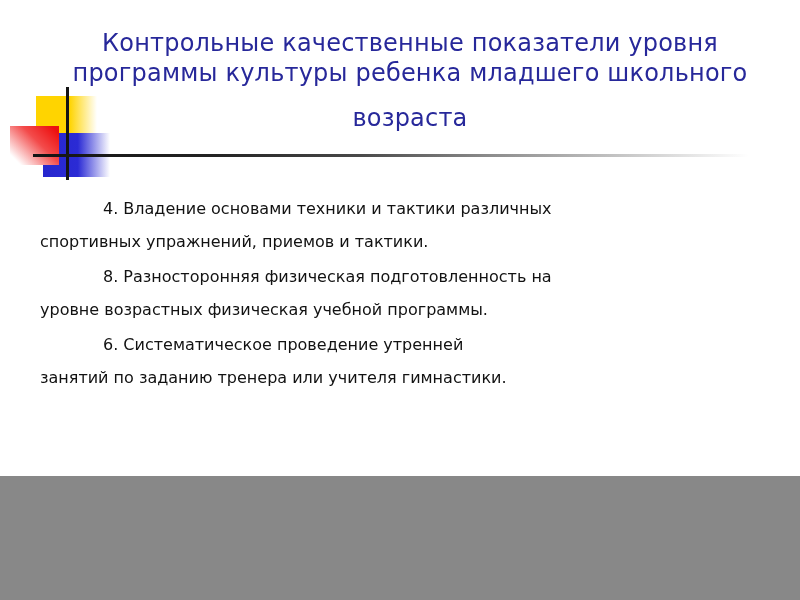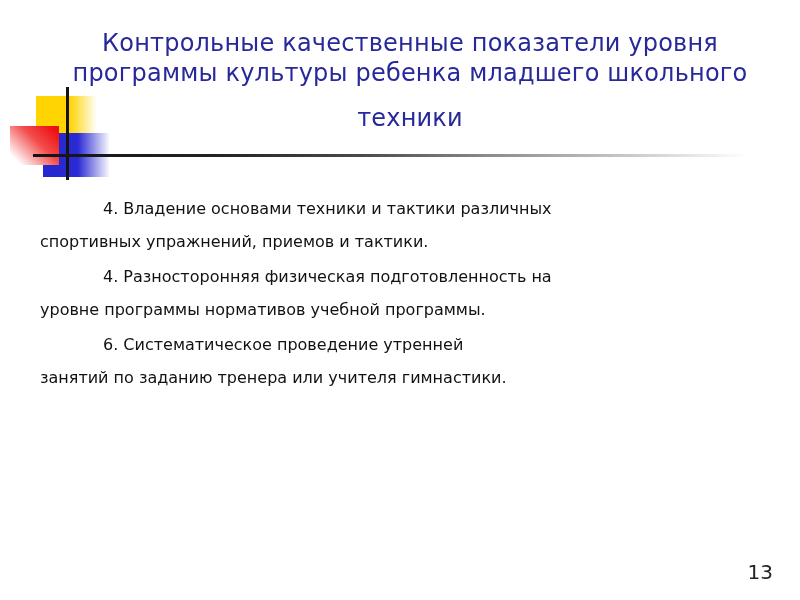--- a/index.html
+++ b/index.html
@@ -1,18 +1,18 @@
 <!DOCTYPE html>
 <html><head>
 <meta charset="utf-8">
 <style>
   html,body { margin:0; padding:0; background:#888; }
   .slide {
     position:relative;
-    width:800px; height:600px;
+    width:800px; height:476px;
     margin:0 auto;
     background:#ffffff;
     overflow:hidden;
     font-family:"DejaVu Sans", sans-serif;
   }
 
   
   .title {
     position:absolute;
     top:28px; left:30px; right:10px;
@@ -86,31 +86,31 @@
     <div class="sq sq-yellow"></div>
     <div class="sq sq-blue"></div>
     <div class="sq sq-red"></div>
     <div class="vline"></div>
     <div class="hline"></div>
   </div>
 
   <div class="title">
     <div class="line1">Контрольные качественные показатели уровня</div>
     <div class="line2">программы культуры ребенка младшего школьного</div>
-    <div class="line3">техники</div>
+    <div class="line3">возраста</div>
   </div>
 
   <div class="body-text">
     <div class="para">
       <div class="tline first">4. Владение основами техники и тактики различных</div>
       <div class="tline">спортивных упражнений, приемов и тактики.</div>
     </div>
     <div class="para">
-      <div class="tline first">4. Разносторонняя физическая подготовленность на</div>
-      <div class="tline">уровне программы нормативов учебной программы.</div>
+      <div class="tline first">8. Разносторонняя физическая подготовленность на</div>
+      <div class="tline">уровне возрастных физическая учебной программы.</div>
     </div>
     <div class="para">
       <div class="tline first">6. Систематическое проведение утренней</div>
       <div class="tline">занятий по заданию тренера или учителя гимнастики.</div>
     </div>
   </div>
 
   <div class="page-number">13</div>
 
 </div>

